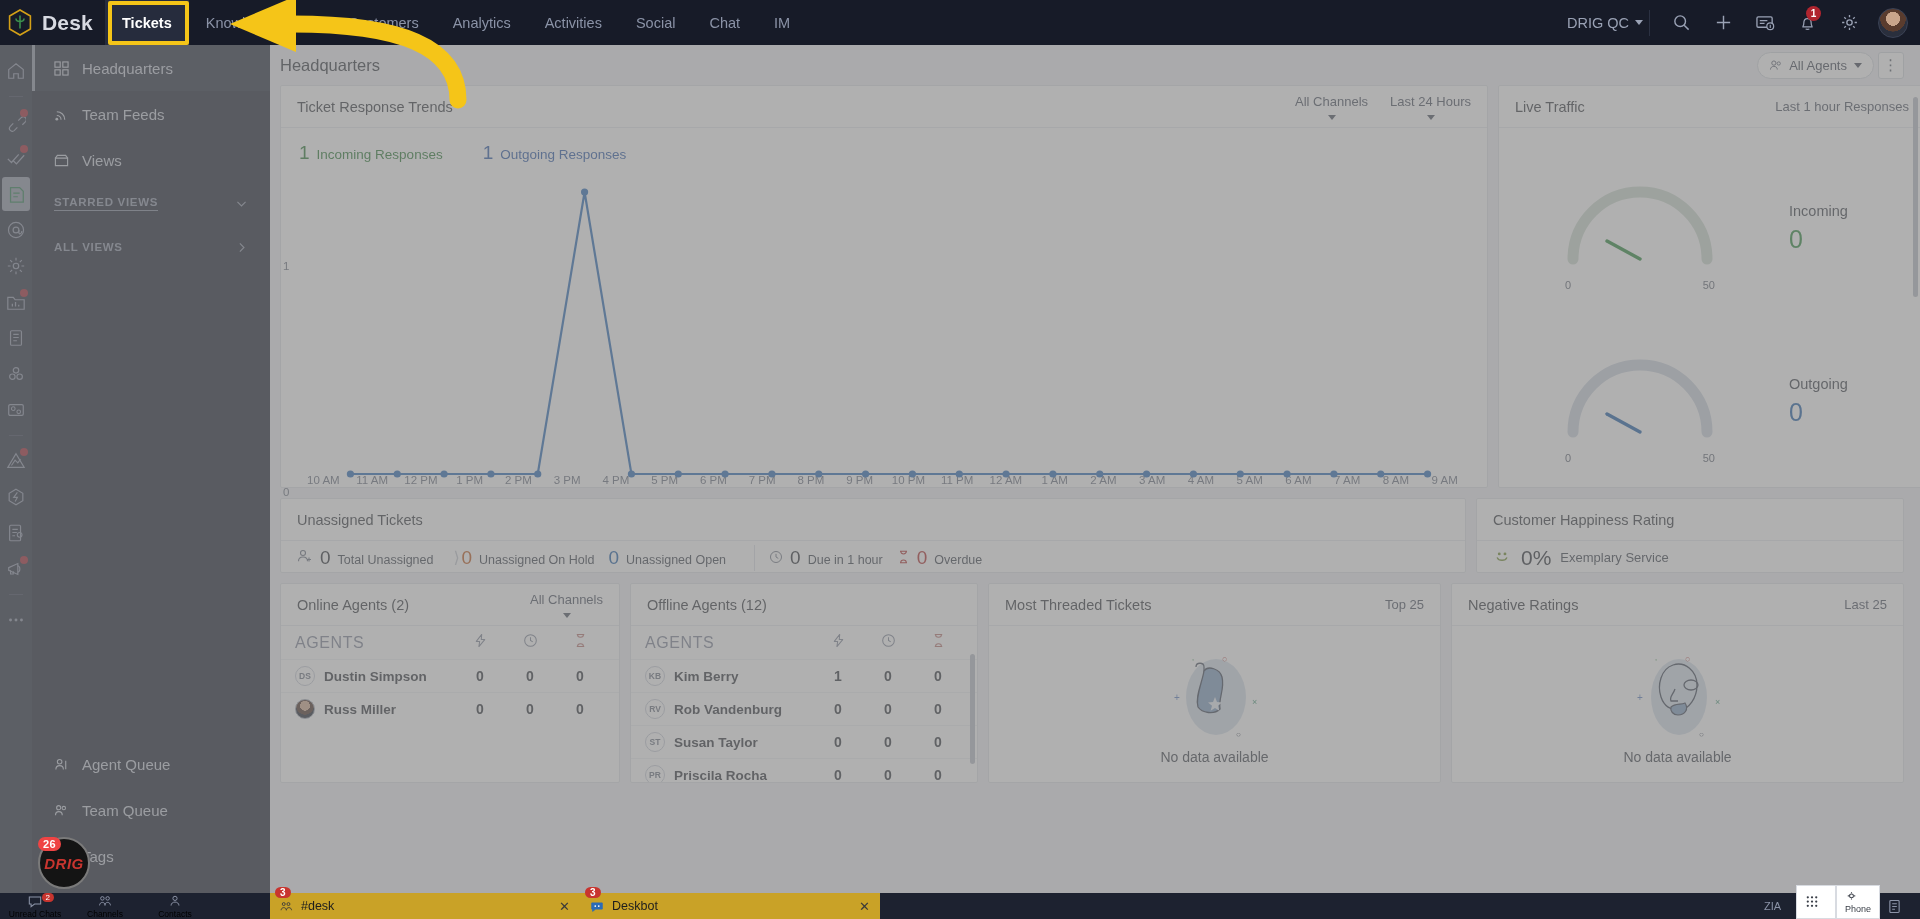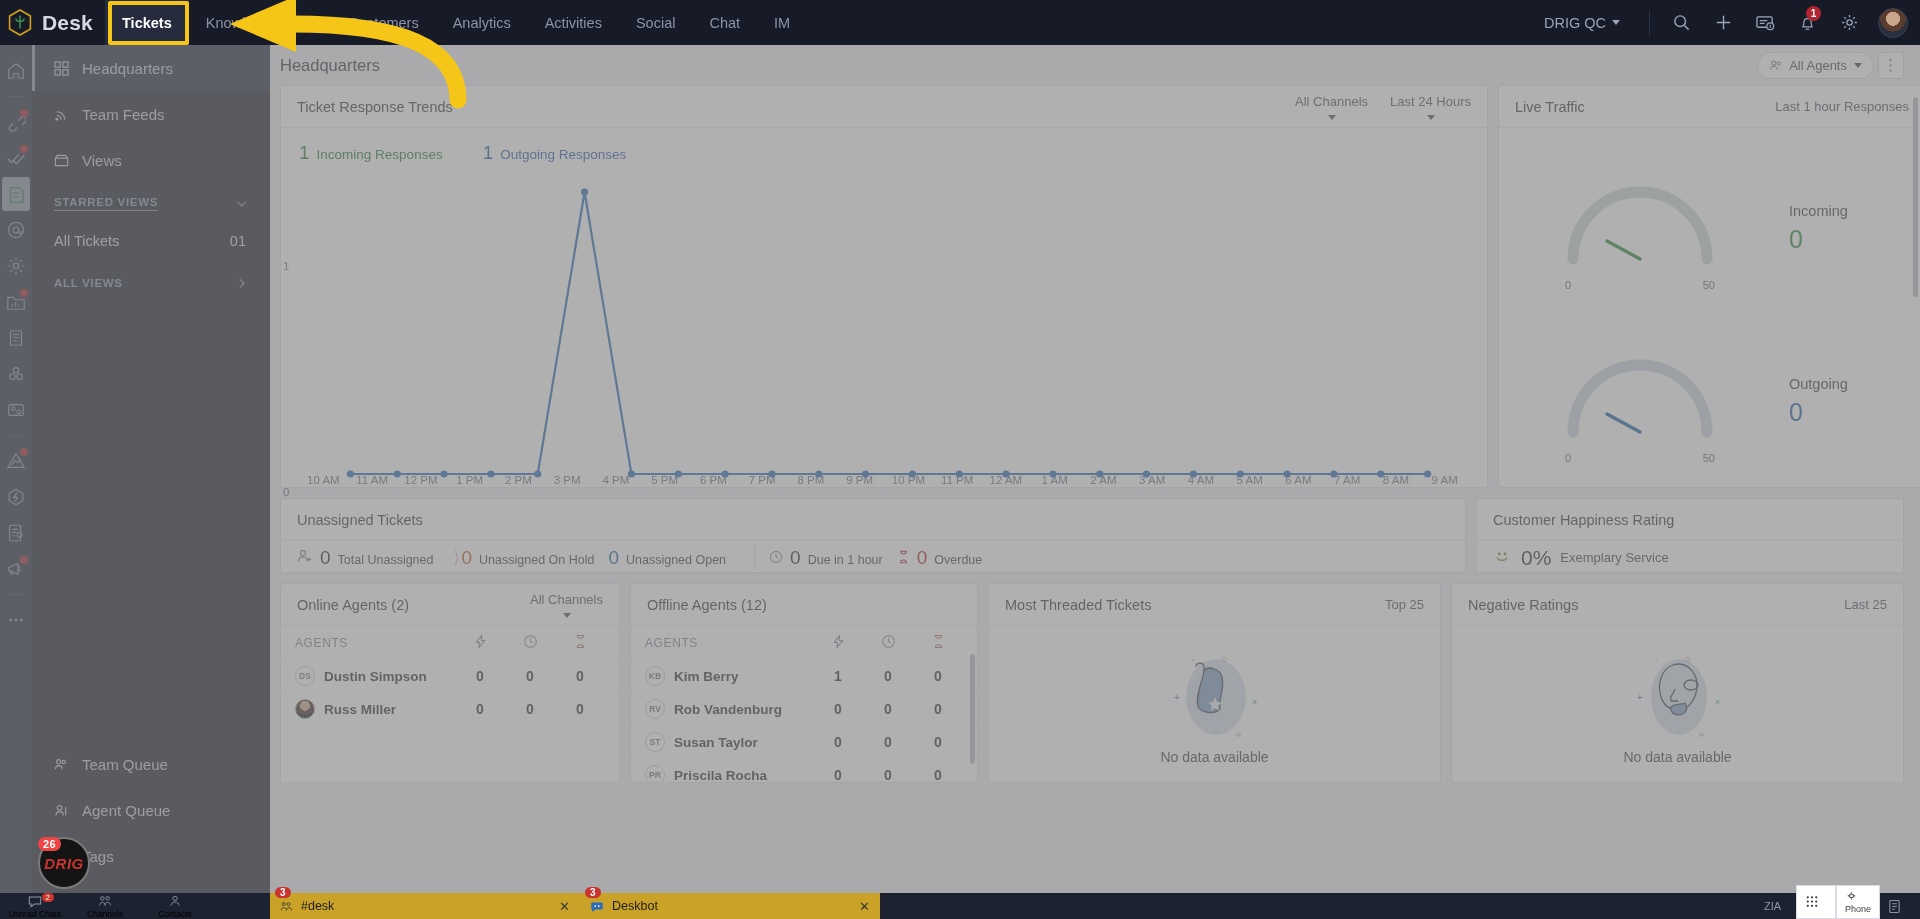--- a/index.html
+++ b/index.html
@@ -40,21 +40,21 @@
   }
   .navitem.active {
     color: #ffffff; font-weight: 700; background: #262c3d;
   }
   .nav-right {
     margin-left: auto; display: flex; align-items: center; height: 45px;
     padding-right: 12px; gap: 0px;
   }
   .org {
     color: #9aa2b5; font-size: 14.5px; display: flex; align-items: center;
-    gap: 6px; padding-right: 29px; margin-right: 10px;
+    gap: 6px; padding-right: 6px; margin-right: 10px;
     border-right: 1px solid #2b3142; height: 26px;
   }
   .caret { width:0;height:0;border-left:4px solid transparent;border-right:4px solid transparent;border-top:5px solid currentColor; display:inline-block; }
   .navicon {
     width: 42px; height: 45px; display:flex; align-items:center; justify-content:center;
     cursor: pointer; position: relative; color: #9aa2b5;
   }
   .badge-dot {
     position: absolute; top: 6px; right: 7px; min-width: 15px; height: 15px;
     background: #b0252f; color: #fff; border-radius: 8px; font-size: 10px;
@@ -193,21 +193,21 @@
   .ch-card { width: 428px; height: 75px; flex: 0 0 428px; }
   .ch-body { display:flex; align-items:center; gap:9px; height: 33px; padding: 0 16px; }
   .ch-pct { font-size: 21px; color: #2b2f36; }
   .ch-lbl { font-size: 13px; color: #3c424d; }
 
   
   .agents-card { flex: 0 0 340px; height: 200px; }
   .agents-card.wide { flex: 0 0 348px; }
   .th {
     display:flex; align-items:center; height: 33px; padding: 0 14px;
-    font-size: 12px; color:#80879a; letter-spacing: .6px;
+    font-size: 16px; color:#80879a; letter-spacing: .6px;
   }
   .th .name { flex: 1; }
   .th .c { width: 50px; text-align:center; }
   .tr {
     display:flex; align-items:center; height: 33px; padding: 0 14px;
     font-size: 13.5px; color:#32363d; border-top: 1px solid #f0f1f4; font-weight: bold;
   }
   .tr .name { flex:1; display:flex; align-items:center; gap: 9px;}
   .tr .c { width: 50px; text-align:center; font-size: 14px; color:#2f333a; }
   .av {
@@ -781,48 +781,44 @@
       <span>Views</span>
     </div>
 
     <div class="sb-group">
       <span class="u">STARRED VIEWS</span>
       <svg width="13" height="13" viewBox="0 0 16 16">
         <path d="M3 6l5 5 5-5" fill="none" stroke="#8e95a8" stroke-width="1.4"></path>
       </svg>
     </div>
 
-    <div class="sb-row">
-      <span>All Tickets</span>
-      <span>01</span>
-    </div>
 
     <div class="sb-group" style="margin-top:4px;">
       <span>ALL VIEWS</span>
       <svg width="13" height="13" viewBox="0 0 16 16">
         <path d="M6 3l5 5-5 5" fill="none" stroke="#8e95a8" stroke-width="1.4"></path>
       </svg>
     </div>
 
     <div class="sb-bottom">
       <div class="sb-item">
         <svg width="15" height="15" viewBox="0 0 16 16">
+          <circle cx="6" cy="5" r="2.4" fill="none" stroke="#c7ccd8" stroke-width="1.2"></circle>
+          <path d="M2 13.2c0-2.4 1.8-4 4-4s4 1.6 4 4" fill="none" stroke="#c7ccd8" stroke-width="1.2"></path>
+          <path d="M12.5 4v9" stroke="#c7ccd8" stroke-width="1.2"></path>
+        </svg>
+        <span>Agent Queue</span>
+      </div>
+      <div class="sb-item">
+        <svg width="15" height="15" viewBox="0 0 16 16">
           <circle cx="5" cy="5" r="2.2" fill="none" stroke="#c7ccd8" stroke-width="1.2"></circle>
           <circle cx="10.5" cy="5.4" r="1.8" fill="none" stroke="#c7ccd8" stroke-width="1.1"></circle>
           <path d="M1.6 13c0-2.3 1.6-3.8 3.6-3.8S8.8 10.7 8.8 13" fill="none" stroke="#c7ccd8" stroke-width="1.2"></path>
         </svg>
         <span>Team Queue</span>
-      </div>
-      <div class="sb-item">
-        <svg width="15" height="15" viewBox="0 0 16 16">
-          <circle cx="6" cy="5" r="2.4" fill="none" stroke="#c7ccd8" stroke-width="1.2"></circle>
-          <path d="M2 13.2c0-2.4 1.8-4 4-4s4 1.6 4 4" fill="none" stroke="#c7ccd8" stroke-width="1.2"></path>
-          <path d="M12.5 4v9" stroke="#c7ccd8" stroke-width="1.2"></path>
-        </svg>
-        <span>Agent Queue</span>
       </div>
       <div class="sb-item">
         <svg width="15" height="15" viewBox="0 0 16 16">
           <path d="M8 1.5H14.5V8L8 14.5 1.5 8z" fill="none" stroke="#c7ccd8" stroke-width="1.2"></path>
           <circle cx="11.6" cy="4.4" r="1" fill="#c7ccd8"></circle>
         </svg>
         <span>Tags</span>
       </div>
       <div class="sb-collapse">
         <svg width="17" height="14" viewBox="0 0 18 14">

